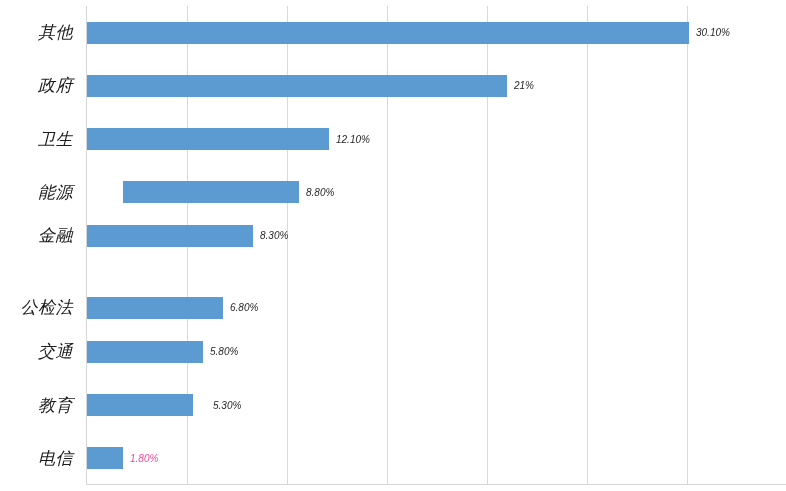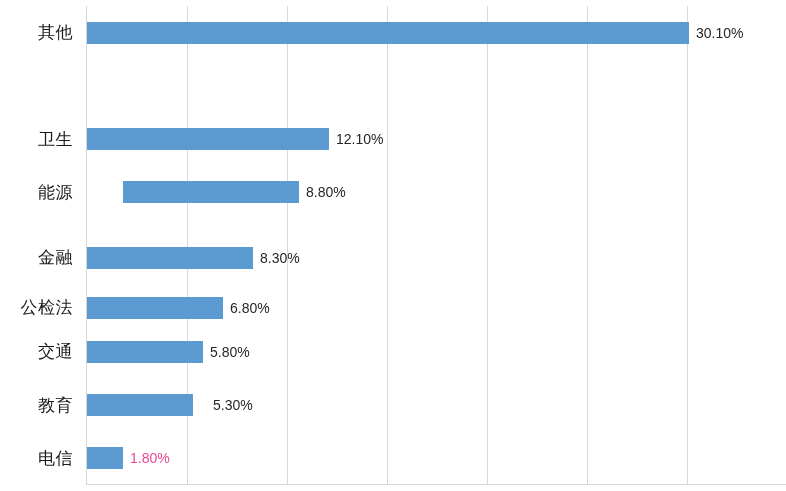--- a/index.html
+++ b/index.html
@@ -11,20 +11,21 @@
     height: 491px;
     background: #ffffff;
     font-family: "Liberation Sans", sans-serif;
     overflow: hidden;
   }
   #chart-root {
     position: relative;
     width: 680px;
     height: 491px;
     box-sizing: border-box;
+    font-style: italic;
   }
   
   .plot-area {
     position: absolute;
     left: 86px;
     top: 6px;
     width: 700px;
     height: 479px;
     box-sizing: border-box;
     border-left: 1px solid #d6d6d6;
@@ -61,21 +62,21 @@
     color: #1a1a1a;
     font-family: "DejaVu Sans", sans-serif;
     letter-spacing: 0.5px;
   }
   .bar {
     height: 22px;
     background: #5b9bd1;
     flex: 0 0 auto;
   }
   .bar-value {
-    font-size: 14px;
+    font-size: 10px;
     color: #262626;
     padding-left: 7px;
     white-space: nowrap;
     font-family: "Liberation Sans", sans-serif;
   }
 </style>
 </head>
 <body>
 
 <div id="chart-root">
@@ -87,31 +88,36 @@
         <div class="gridline" style="left: 400px; background: rgb(217, 217, 217);"></div>
         <div class="gridline" style="left: 500px; background: rgb(217, 217, 217);"></div>
         <div class="gridline" style="left: 600px; background: rgb(217, 217, 217);"></div>
       </div>
     <div class="rows" id="rows">
         <div class="row" style="top: 0px; height: 53.2222px;">
           <span class="cat-label" style="color: rgb(26, 26, 26);">其他</span>
           <div class="bar" style="width: 602px; background: rgb(91, 155, 209);"></div>
           <span class="bar-value" style="color: rgb(38, 38, 38);">30.10%</span>
         </div>
+        <div class="row" style="top: 53.2222px; height: 53.2222px;">
+          <span class="cat-label" style="color: rgb(26, 26, 26);">政府</span>
+          <div class="bar" style="width: 420px; background: rgb(91, 155, 209);"></div>
+          <span class="bar-value" style="color: rgb(38, 38, 38);">21%</span>
+        </div>
         <div class="row" style="top: 106.444px; height: 53.2222px;">
           <span class="cat-label" style="color: rgb(26, 26, 26);">卫生</span>
           <div class="bar" style="width: 242px; background: rgb(91, 155, 209);"></div>
           <span class="bar-value" style="color: rgb(38, 38, 38);">12.10%</span>
         </div>
         <div class="row" style="top: 159.667px; height: 53.2222px; padding-left: 36px;">
           <span class="cat-label" style="color: rgb(26, 26, 26);">能源</span>
           <div class="bar" style="width: 176px; background: rgb(91, 155, 209);"></div>
           <span class="bar-value" style="color: rgb(38, 38, 38);">8.80%</span>
         </div>
-        <div class="row" style="top: 225px; height: 53.2222px;">
+        <div class="row" style="top: 203px; height: 53.2222px;">
           <span class="cat-label" style="color: rgb(26, 26, 26);">金融</span>
           <div class="bar" style="width: 166px; background: rgb(91, 155, 209);"></div>
           <span class="bar-value" style="color: rgb(38, 38, 38);">8.30%</span>
         </div>
         <div class="row" style="top: 275px; height: 53.2222px;">
           <span class="cat-label" style="color: rgb(26, 26, 26);">公检法</span>
           <div class="bar" style="width: 136px; background: rgb(91, 155, 209);"></div>
           <span class="bar-value" style="color: rgb(38, 38, 38);">6.80%</span>
         </div>
         <div class="row" style="top: 319.333px; height: 53.2222px;">

